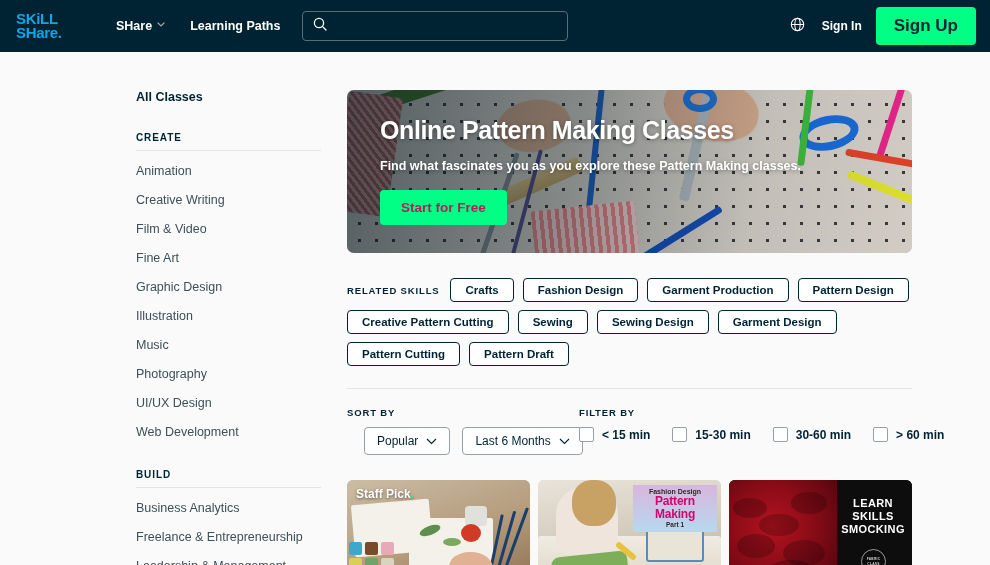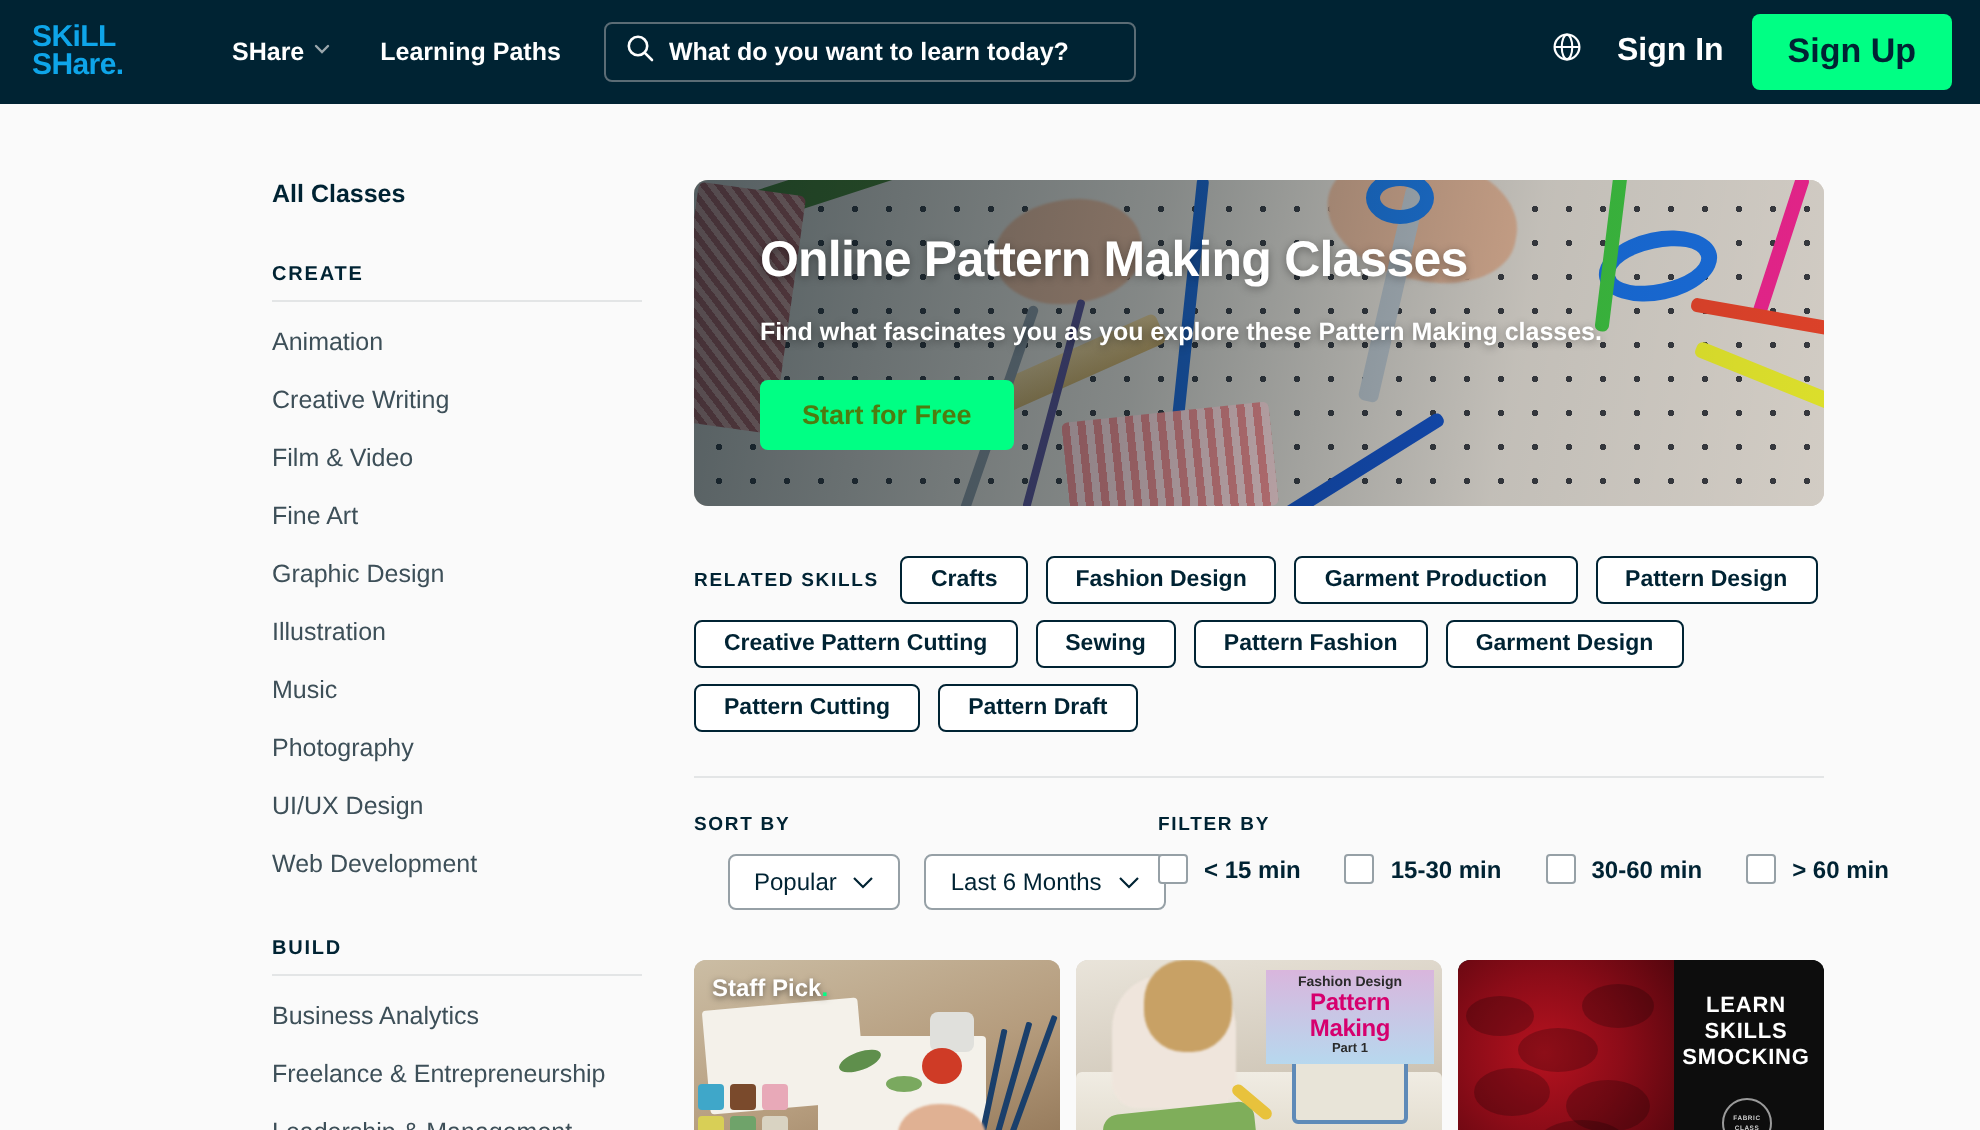--- a/index.html
+++ b/index.html
@@ -42,21 +42,21 @@
   }
   .search-icon { flex: 0 0 auto; display: block; }
   .search-input {
     border: none; outline: none; background: transparent;
     color: #fff; font-family: "Liberation Sans", sans-serif;
     font-size: 12.5px; font-weight: 700; width: 100%;
   }
   .search-input::placeholder { color: #fff; opacity: 1; font-weight: 700; }
   .hdr-right { margin-left: auto; display: flex; align-items: center; gap: 14px; }
   .signin {
-    color: #fff; font-size: 16px; font-weight: 700;
+    color: #fff; font-size: 12px; font-weight: 700;
     display: flex; align-items: center; gap: 17px; cursor: pointer;
   }
   .signup {
     background: #00ff84; color: #002333;
     font-size: 17px; font-weight: 700;
     border: none; border-radius: 4px;
     padding: 9px 18px; cursor: pointer;
     font-family: "Liberation Sans", sans-serif;
   }
 
@@ -108,21 +108,21 @@
   .hero-title {
     color: #fff; font-size: 25px; font-weight: 800;
     letter-spacing: -0.4px; text-shadow: 0 1px 4px rgba(0,0,0,.35);
   }
   .hero-sub {
     color: #fff; font-size: 12.5px; font-weight: 700;
     margin-top: 14px; text-shadow: 0 1px 4px rgba(0,0,0,.4);
   }
   .hero-btn {
     display: inline-block; margin-top: 17px;
-    background: #00ff84; color: #4d7c0f;
+    background: #00ff84; color: #be185d;
     font-size: 13.5px; font-weight: 700;
     padding: 10px 21px; border: none; border-radius: 4px;
     cursor: pointer; font-family: "Liberation Sans", sans-serif;
   }
 
   
   .skills {
     display: flex; flex-wrap: wrap; align-items: center;
     gap: 8px 9px; margin-top: 25px; width: 570px;
   }
@@ -240,21 +240,20 @@
     </div>
   </div>
 
   <div class="search-wrap">
     <span class="search-icon">
       <svg width="14" height="14" viewBox="0 0 14 14">
           <circle cx="6" cy="6" r="4.6" stroke="#fff" stroke-width="1.3" fill="none"></circle>
           <line x1="9.4" y1="9.4" x2="13" y2="13" stroke="#fff" stroke-width="1.3" stroke-linecap="round"></line>
         </svg>
     </span>
-    <input class="search-input" type="text" placeholder="What do you want to learn today?" style="">
   </div>
 
   <div class="hdr-right">
     <div class="signin">
       <span>
         <svg width="15" height="15" viewBox="0 0 16 16">
             <circle cx="8" cy="8" r="6.6" stroke="#fff" stroke-width="1.2" fill="none"></circle>
             <ellipse cx="8" cy="8" rx="2.8" ry="6.6" stroke="#fff" stroke-width="1.1" fill="none"></ellipse>
             <line x1="1.6" y1="8" x2="14.4" y2="8" stroke="#fff" stroke-width="1.1"></line>
           </svg>
@@ -328,21 +327,21 @@
     </div>
 
     <div class="skills">
       <span class="skills-label">RELATED SKILLS</span>
       <button class="tag">Crafts</button>
       <button class="tag">Fashion Design</button>
       <button class="tag">Garment Production</button>
       <button class="tag">Pattern Design</button>
       <button class="tag">Creative Pattern Cutting</button>
       <button class="tag">Sewing</button>
-      <button class="tag">Pattern Fashion</button>
+      <button class="tag">Sewing Design</button>
       <button class="tag">Garment Design</button>
       <button class="tag">Pattern Cutting</button>
       <button class="tag">Pattern Draft</button>
     </div>
 
     <div class="divider"></div>
 
     <div class="controls">
       <div class="sort-col">
         <div class="ctrl-label">SORT BY</div>

